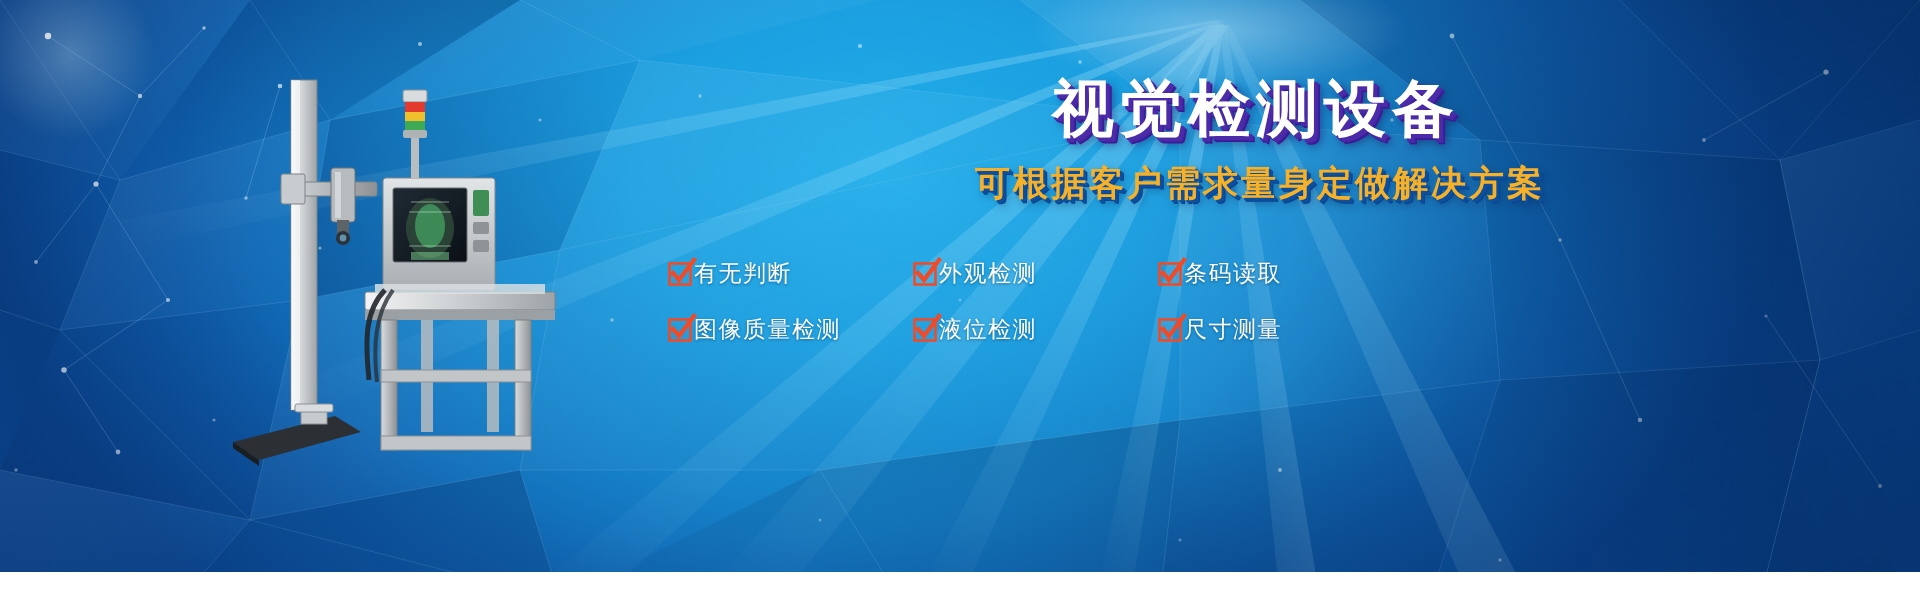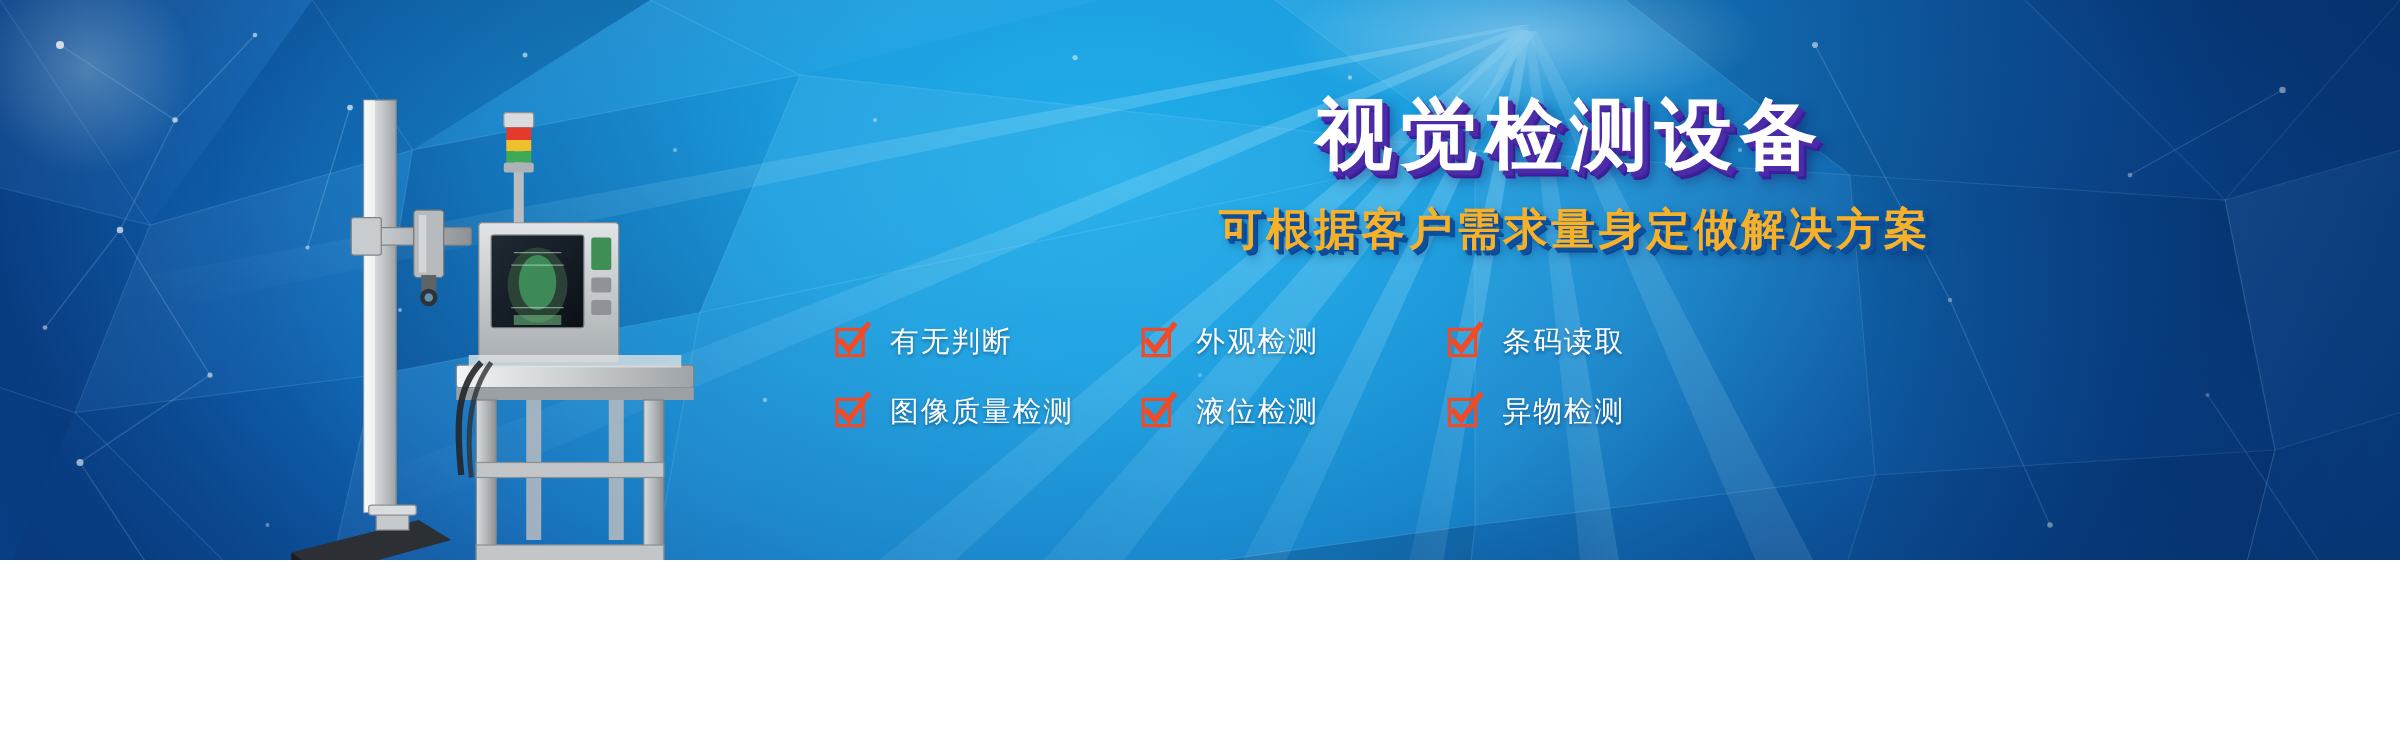--- a/index.html
+++ b/index.html
@@ -6,21 +6,21 @@
   * { margin:0; padding:0; box-sizing:border-box; }
   html, body {
     width:1920px; height:600px;
     overflow:hidden;
     font-family:"Liberation Sans", "DejaVu Sans", sans-serif;
   }
 
   
   .banner{
     position:relative;
-    width:1920px; height:448px;
+    width:1920px; height:572px;
     overflow:hidden;
     background:
       radial-gradient(ellipse 900px 620px at 46% 30%, #22aeea 0%, #1b9fe0 28%, #1682c9 55%, #0f5fad 78%, #0a4794 100%),
       linear-gradient(115deg,#0b4b99 0%,#1489d2 38%,#1ba6e6 56%,#0f65b2 82%,#07356f 100%);
   }
   
   .vignette{
     position:absolute; inset:0;
     background:
       radial-gradient(ellipse 1250px 760px at 40% 38%, rgba(0,0,0,0) 42%, rgba(2,32,76,.42) 100%);
@@ -86,21 +86,20 @@
     grid-template-columns:245px 245px 260px;
     grid-auto-rows:56px;
     row-gap:0px;
     column-gap:0px;
     justify-content:start;
     padding-left:28px;
   }
   .feature{
     display:flex;
     align-items:center;
-    gap:18px;
   }
   .chk{
     width:26px; height:26px;
     position:relative;
     flex:0 0 26px;
   }
   .chk svg{ display:block; width:26px; height:26px; overflow:visible; }
   .feature-label{
     color:#ffffff;
     font-size:23px;
@@ -381,18 +380,18 @@
         <span class="feature-label">液位检测</span>
       </div>
 
       <div class="feature">
         <span class="chk">
           <svg viewBox="0 0 26 26">
               <rect x="1.5" y="3.5" width="21" height="21" fill="none" stroke="#f04b28" stroke-width="2.6"></rect>
               <path d="M5,13 L11,20 L26,0" fill="none" stroke="#f04b28" stroke-width="4.4" stroke-linecap="square"></path>
             </svg>
         </span>
-        <span class="feature-label">异物检测</span>
+        <span class="feature-label">尺寸测量</span>
       </div>
 
     </div>
   </div>
 </div>
 
 </body></html>

